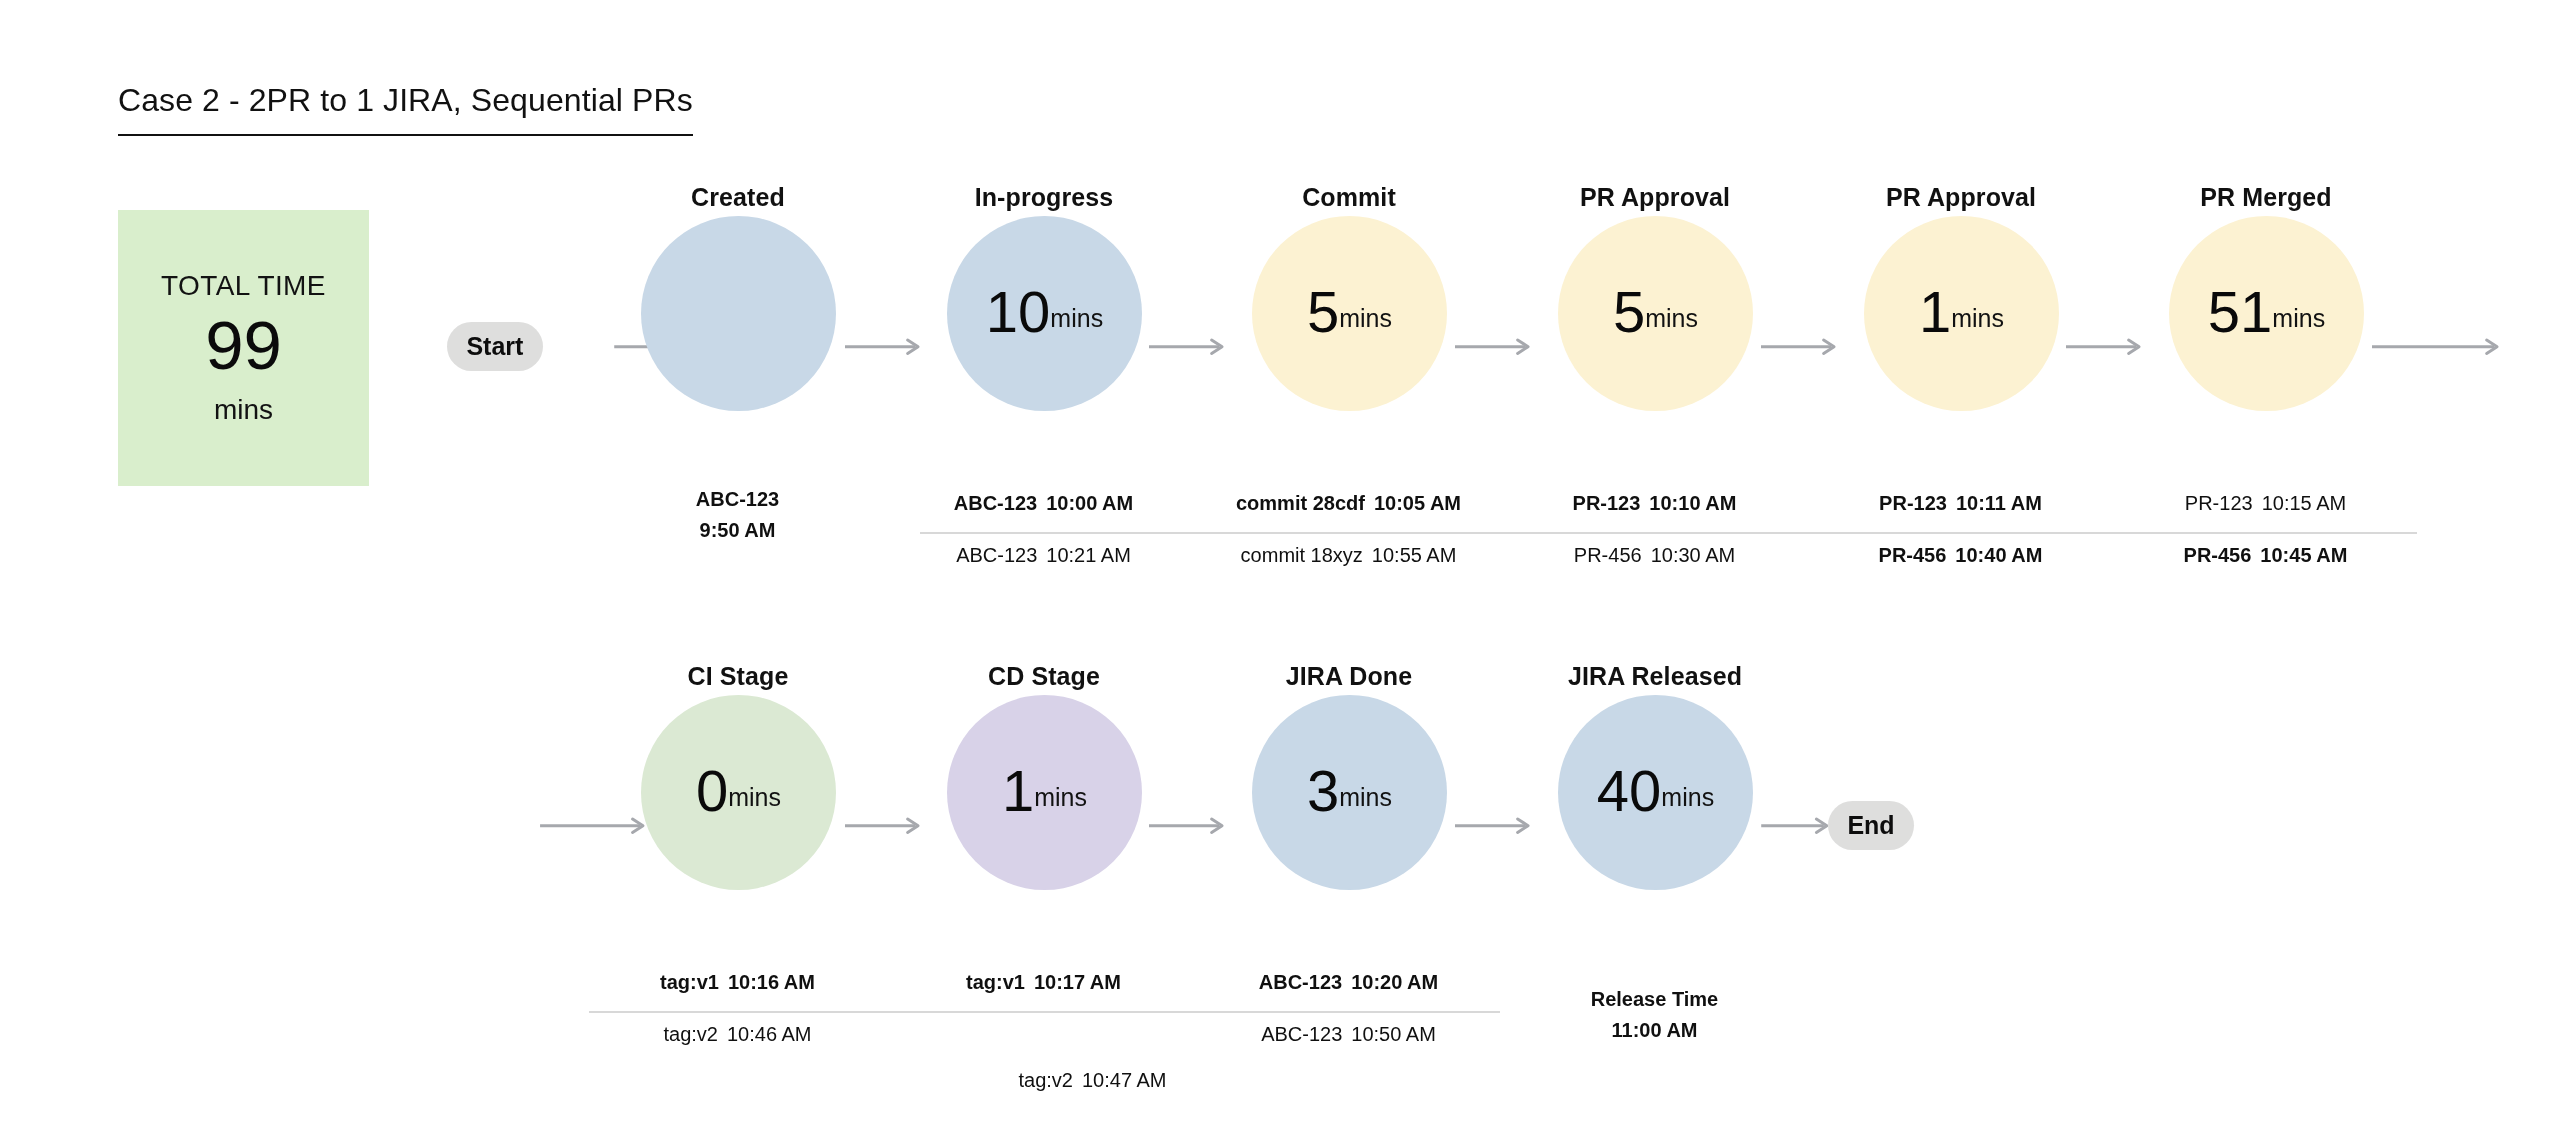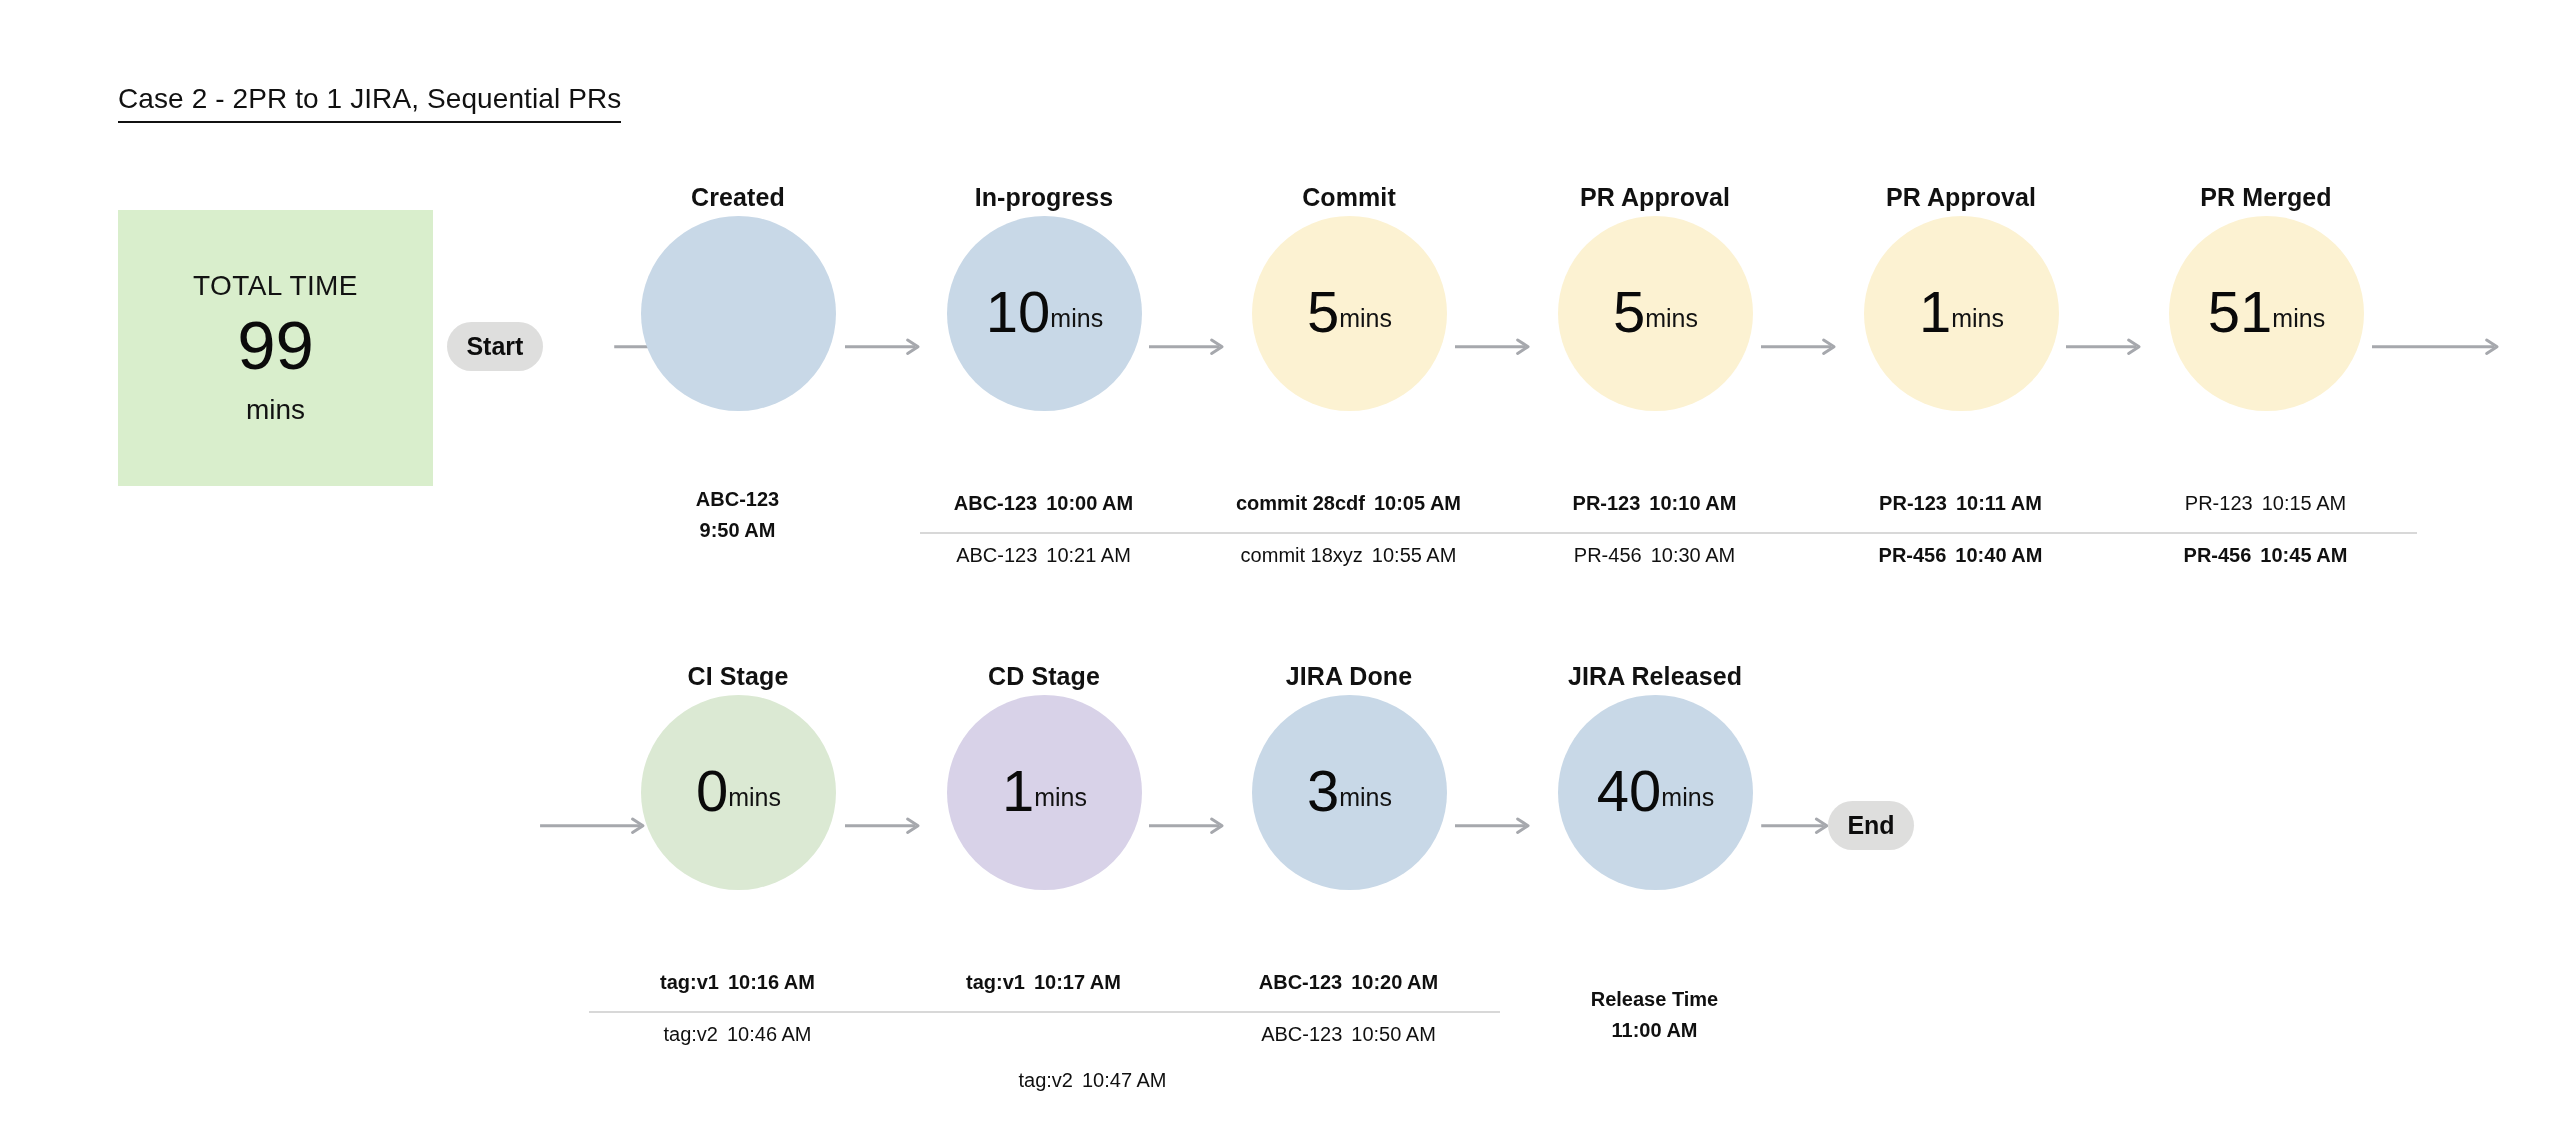--- a/index.html
+++ b/index.html
@@ -15,36 +15,36 @@
     -webkit-font-smoothing: antialiased;
     overflow: hidden;
     position: relative;
   }
 
   
   .page-title {
     position: absolute;
     left: 118px;
     top: 84px;
-    font-size: 28px;
+    font-size: 32px;
     font-weight: 400;
     color: #111111;
     letter-spacing: 0.1px;
     border-bottom: 2.2px solid #111111;
-    padding-bottom: 8px;
+    padding-bottom: 16px;
     line-height: 1.05;
     white-space: nowrap;
   }
 
   
   .total-card {
     position: absolute;
     left: 118px;
     top: 210px;
-    width: 315px;
+    width: 251px;
     height: 276px;
     background: #d9eecc;
     display: flex;
     flex-direction: column;
     align-items: center;
     justify-content: center;
     box-sizing: border-box;
   }
   .total-card .tc-label {
     font-size: 28px;

